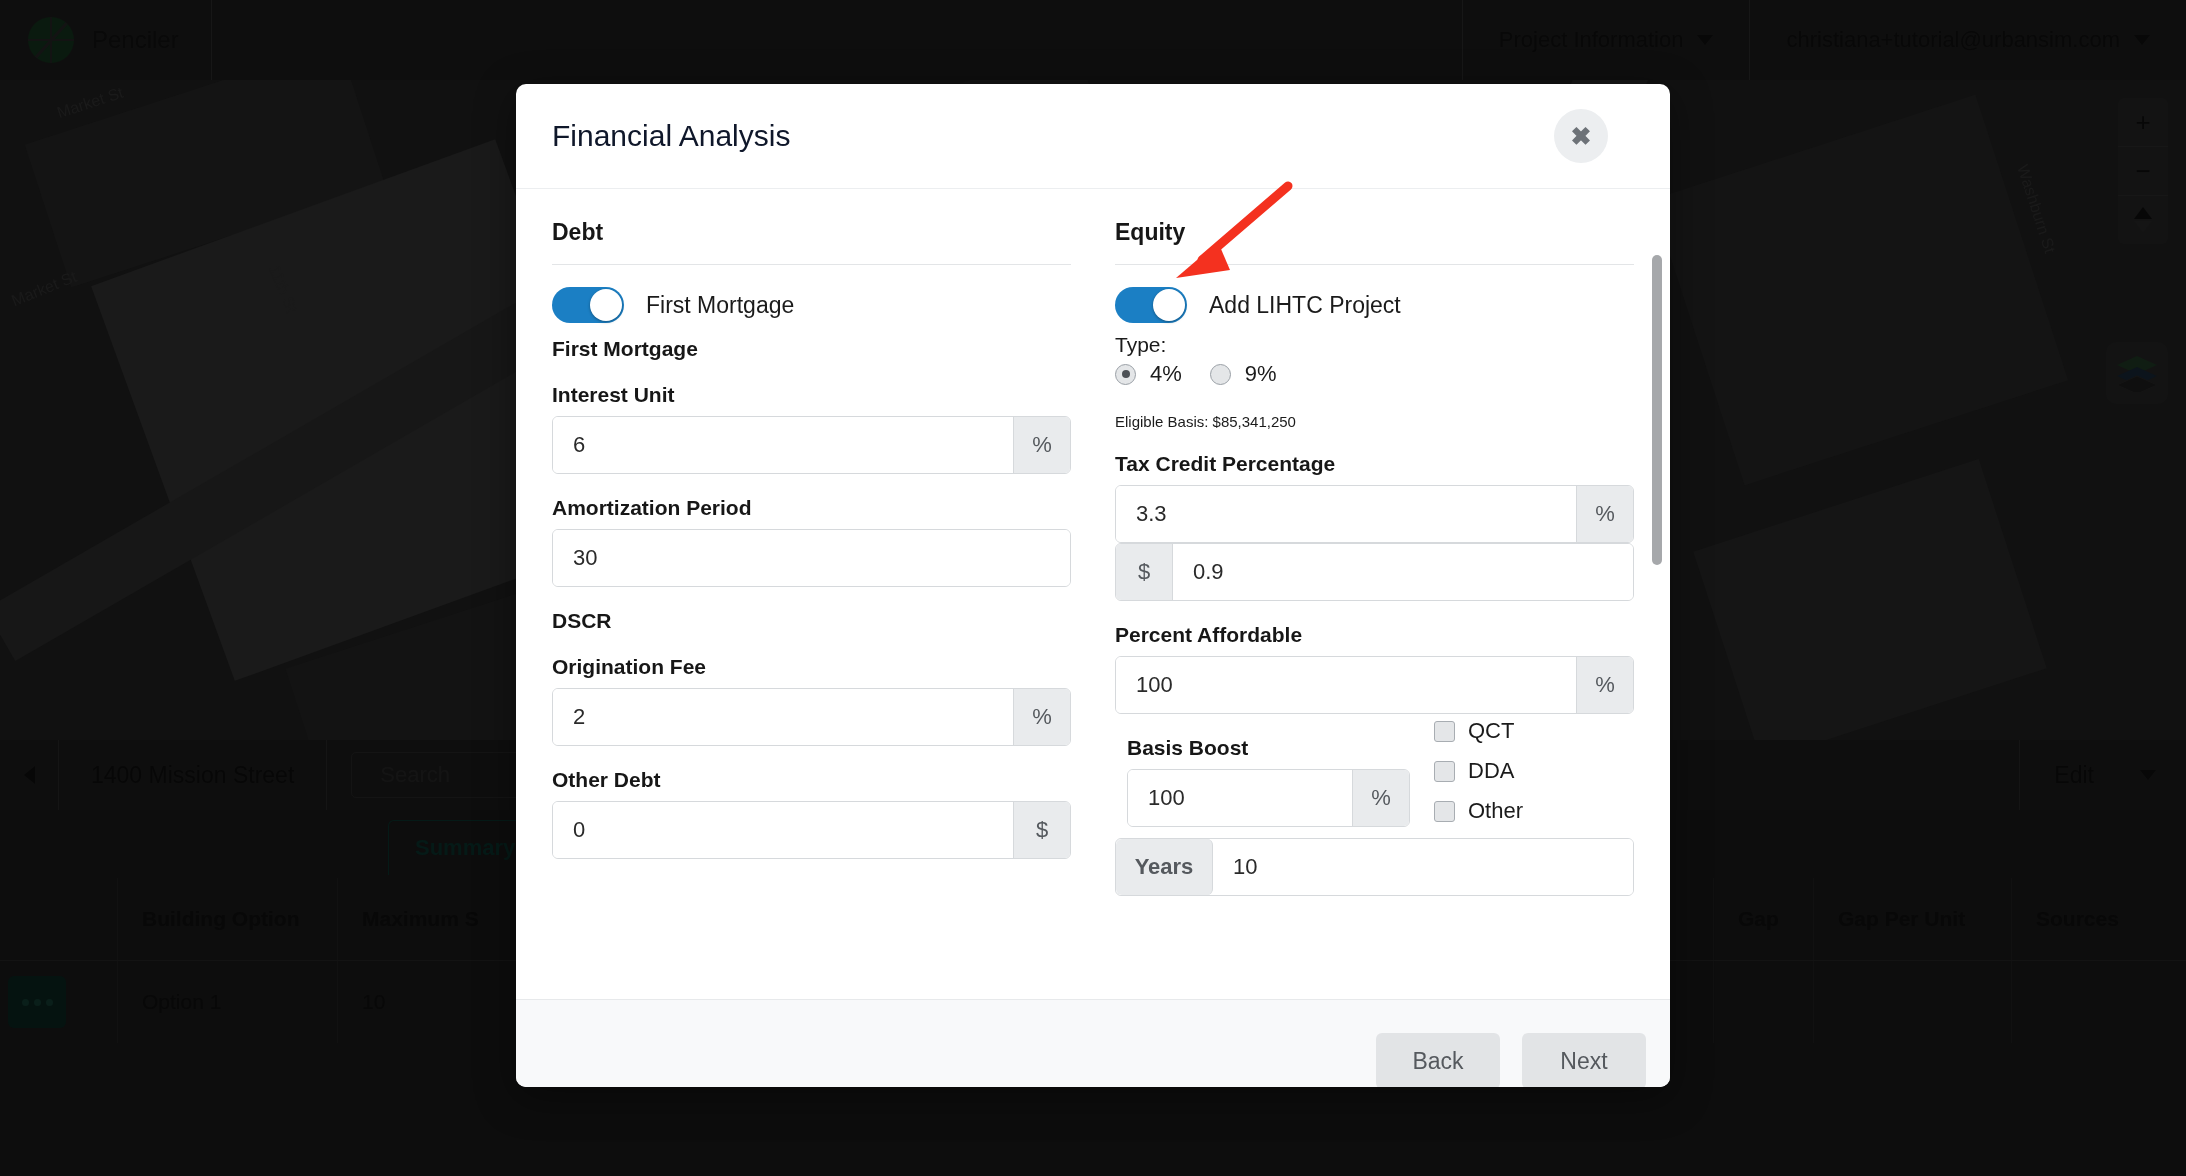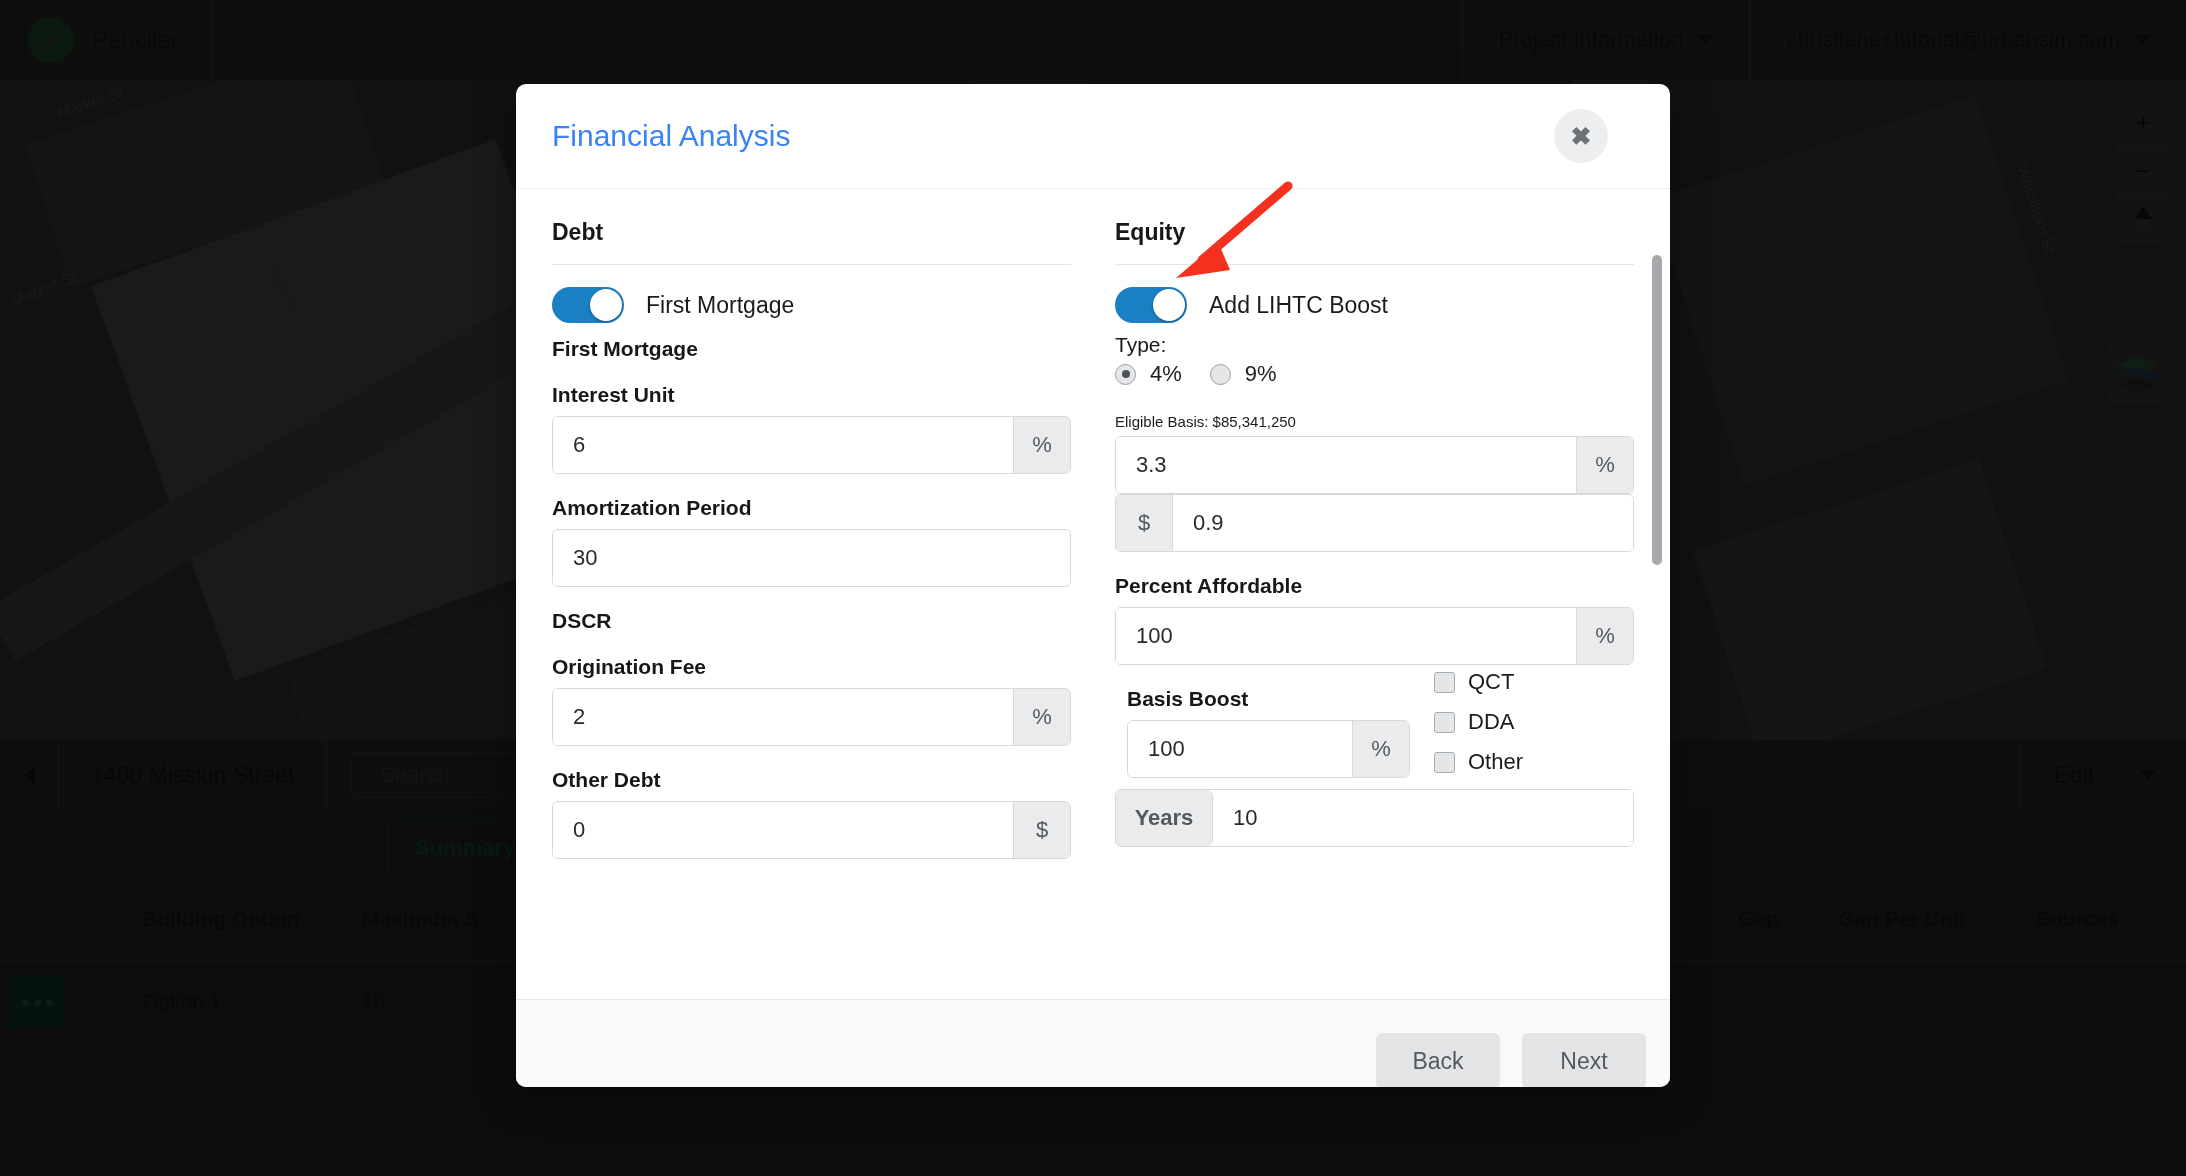--- a/index.html
+++ b/index.html
@@ -307,21 +307,21 @@
     flex: none;
     display: flex;
     align-items: center;
     justify-content: space-between;
     padding: 0 62px 0 36px;
     box-sizing: border-box;
     border-bottom: 1px solid #eceef0;
   }
   .modal-title {
     font-size: 30px;
-    color: #3b82f6;
+    color: #0f172a;
   }
   .close-btn {
     width: 54px; height: 54px;
     border-radius: 50%;
     background: #eceef0;
     color: #6d7278;
     display: flex;
     align-items: center;
     justify-content: center;
     font-size: 25px;
@@ -698,33 +698,34 @@
           </div>
         </div>
 
         <div class="col">
           <div class="sec-title">Equity</div>
 
           <div class="toggle-row">
             <div class="toggle">
                 <span class="knob"></span>
               </div>
-            <div class="toggle-label">Add LIHTC Boost</div>
+            <div class="toggle-label">Add LIHTC Project</div>
           </div>
 
           <div class="lbl-plain">Type:</div>
           <div class="radio-row">
             <span class="radio on"></span>
             <span class="radio-lbl">4%</span>
             <span class="radio"></span>
             <span class="radio-lbl">9%</span>
           </div>
 
           <div class="info-line">Eligible Basis: $85,341,250</div>
 
+          <div class="lbl">Tax Credit Percentage</div>
           <div class="field">
             <div class="inp">3.3</div>
             <div class="affix post">%</div>
           </div>
 
           <div class="field">
             <div class="affix pre">$</div>
             <div class="inp">0.9</div>
           </div>
 

